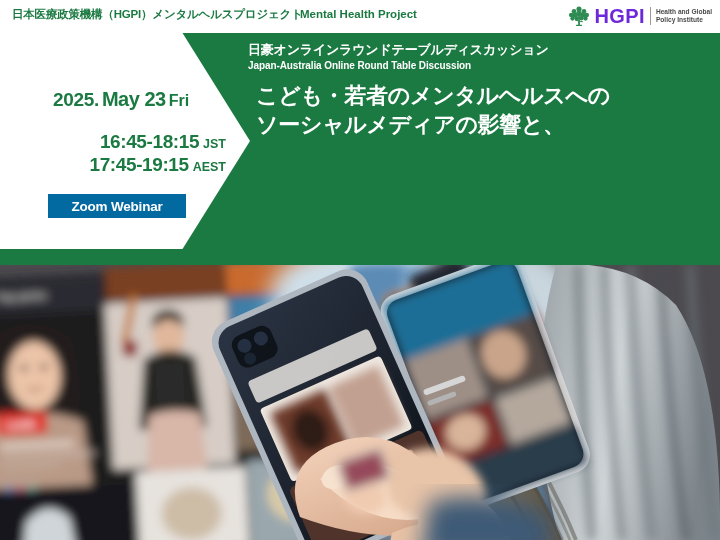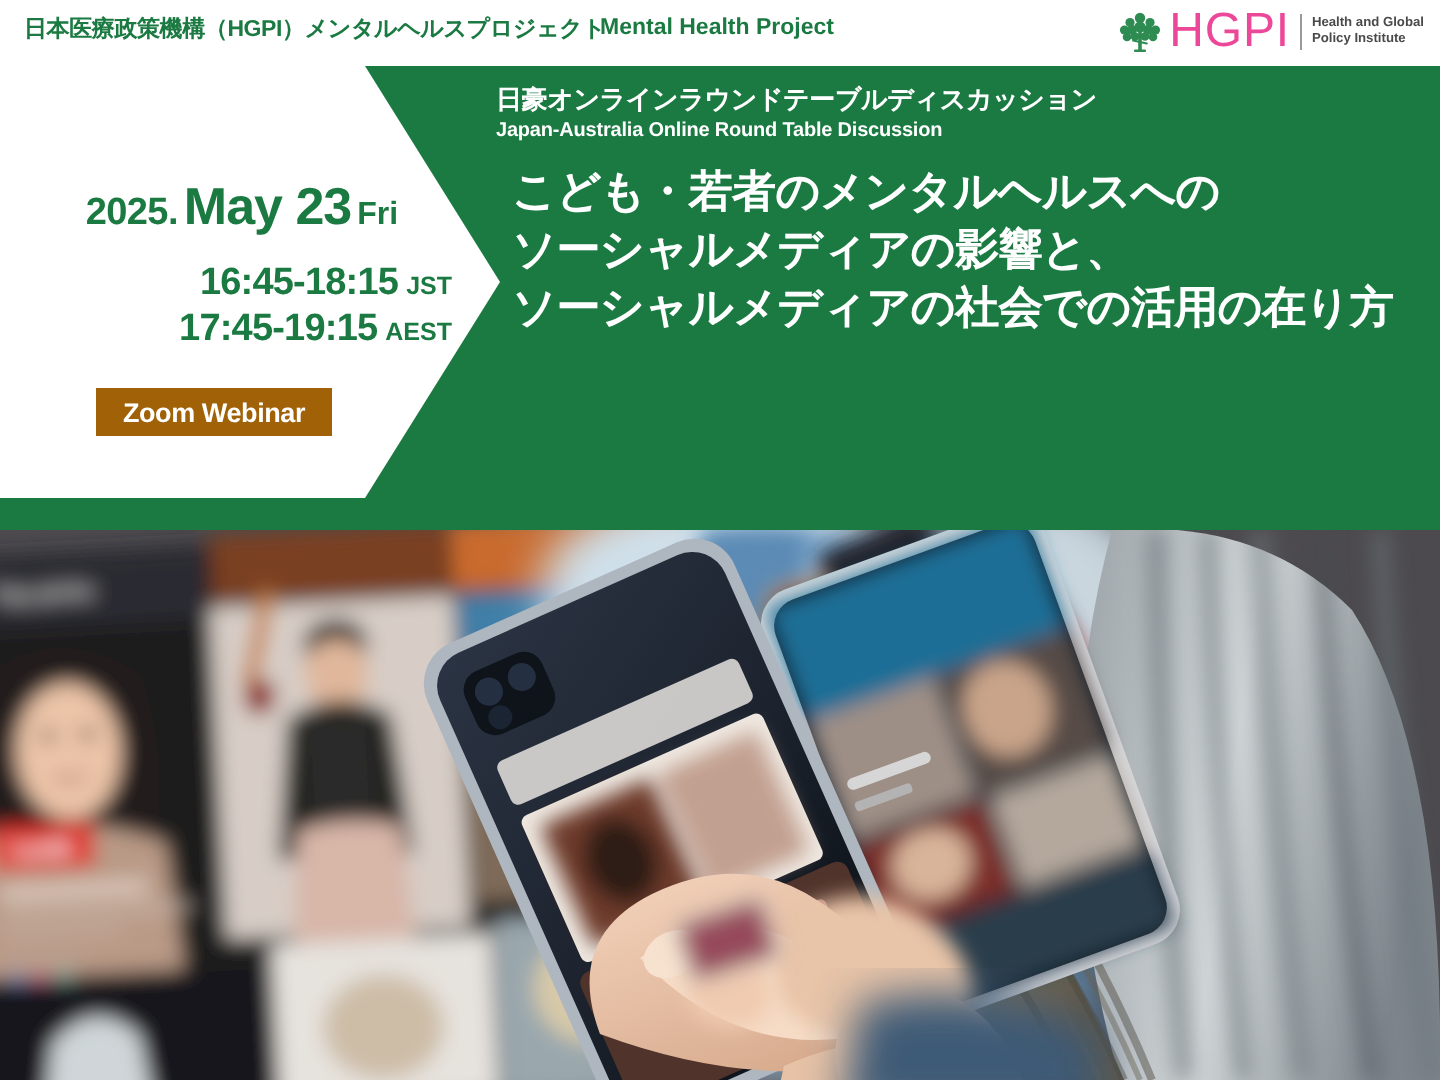--- a/index.html
+++ b/index.html
@@ -53,23 +53,23 @@
     align-items: center;
     height: 26px;
   }
   .logo-mark {
     width: 24px;
     height: 24px;
     margin-right: 3px;
     flex: 0 0 auto;
   }
   .logo-hgpi {
-    font-size: 24px;
-    font-weight: normal;
-    color: #ec4899;
+    font-size: 20px;
+    font-weight: bold;
+    color: #6d28d9;
     letter-spacing: 0.4px;
     line-height: 1;
   }
   .logo-divider {
     width: 1px;
     height: 18px;
     background: #9a9a9a;
     margin: 0 5px;
   }
   .logo-sub {
@@ -109,21 +109,21 @@
     text-align: center;
     color: #1b7a42;
     white-space: nowrap;
   }
   .date-year {
     font-size: 19px;
     font-weight: bold;
     letter-spacing: -0.3px;
   }
   .date-main {
-    font-size: 26px;
+    font-size: 20px;
     font-weight: bold;
     letter-spacing: -0.5px;
     margin-left: 3px;
     margin-top: 35px;
   }
   .date-dow {
     font-size: 16px;
     font-weight: bold;
     margin-left: 3px;
   }
@@ -144,23 +144,23 @@
   }
   .time-tz {
     font-size: 12.5px;
     font-weight: bold;
     margin-left: 4px;
   }
   .zoom-btn {
     position: absolute;
     left: 48px;
     top: 194px;
-    width: 118px;
+    width: 138px;
     height: 24px;
-    background: #a16207;
+    background: #0369a1;
     color: #ffffff;
     font-size: 13.5px;
     font-weight: bold;
     display: flex;
     align-items: center;
     justify-content: center;
     border: none;
     padding: 0;
     font-family: inherit;
     letter-spacing: -0.2px;
@@ -273,21 +273,20 @@
 
   <button class="zoom-btn">Zoom Webinar</button>
 
   <div class="right-block">
     <div class="kicker-jp">日豪オンラインラウンドテーブルディスカッション</div>
     <div class="kicker-en">Japan-Australia Online Round Table Discussion</div>
 
     <div class="title-jp">
       <div>こども・若者のメンタルヘルスへの</div>
       <div>ソーシャルメディアの影響と、</div>
-      <div>ソーシャルメディアの社会での活用の在り方</div>
     </div>
 
   </div>
 
   <div class="photo">
     <svg width="720" height="275" viewBox="0 0 720 275" aria-hidden="true">
       <defs>
         <filter id="blurSoft" x="-20%" y="-20%" width="140%" height="140%">
           <feGaussianBlur stdDeviation="5"></feGaussianBlur>
         </filter>

